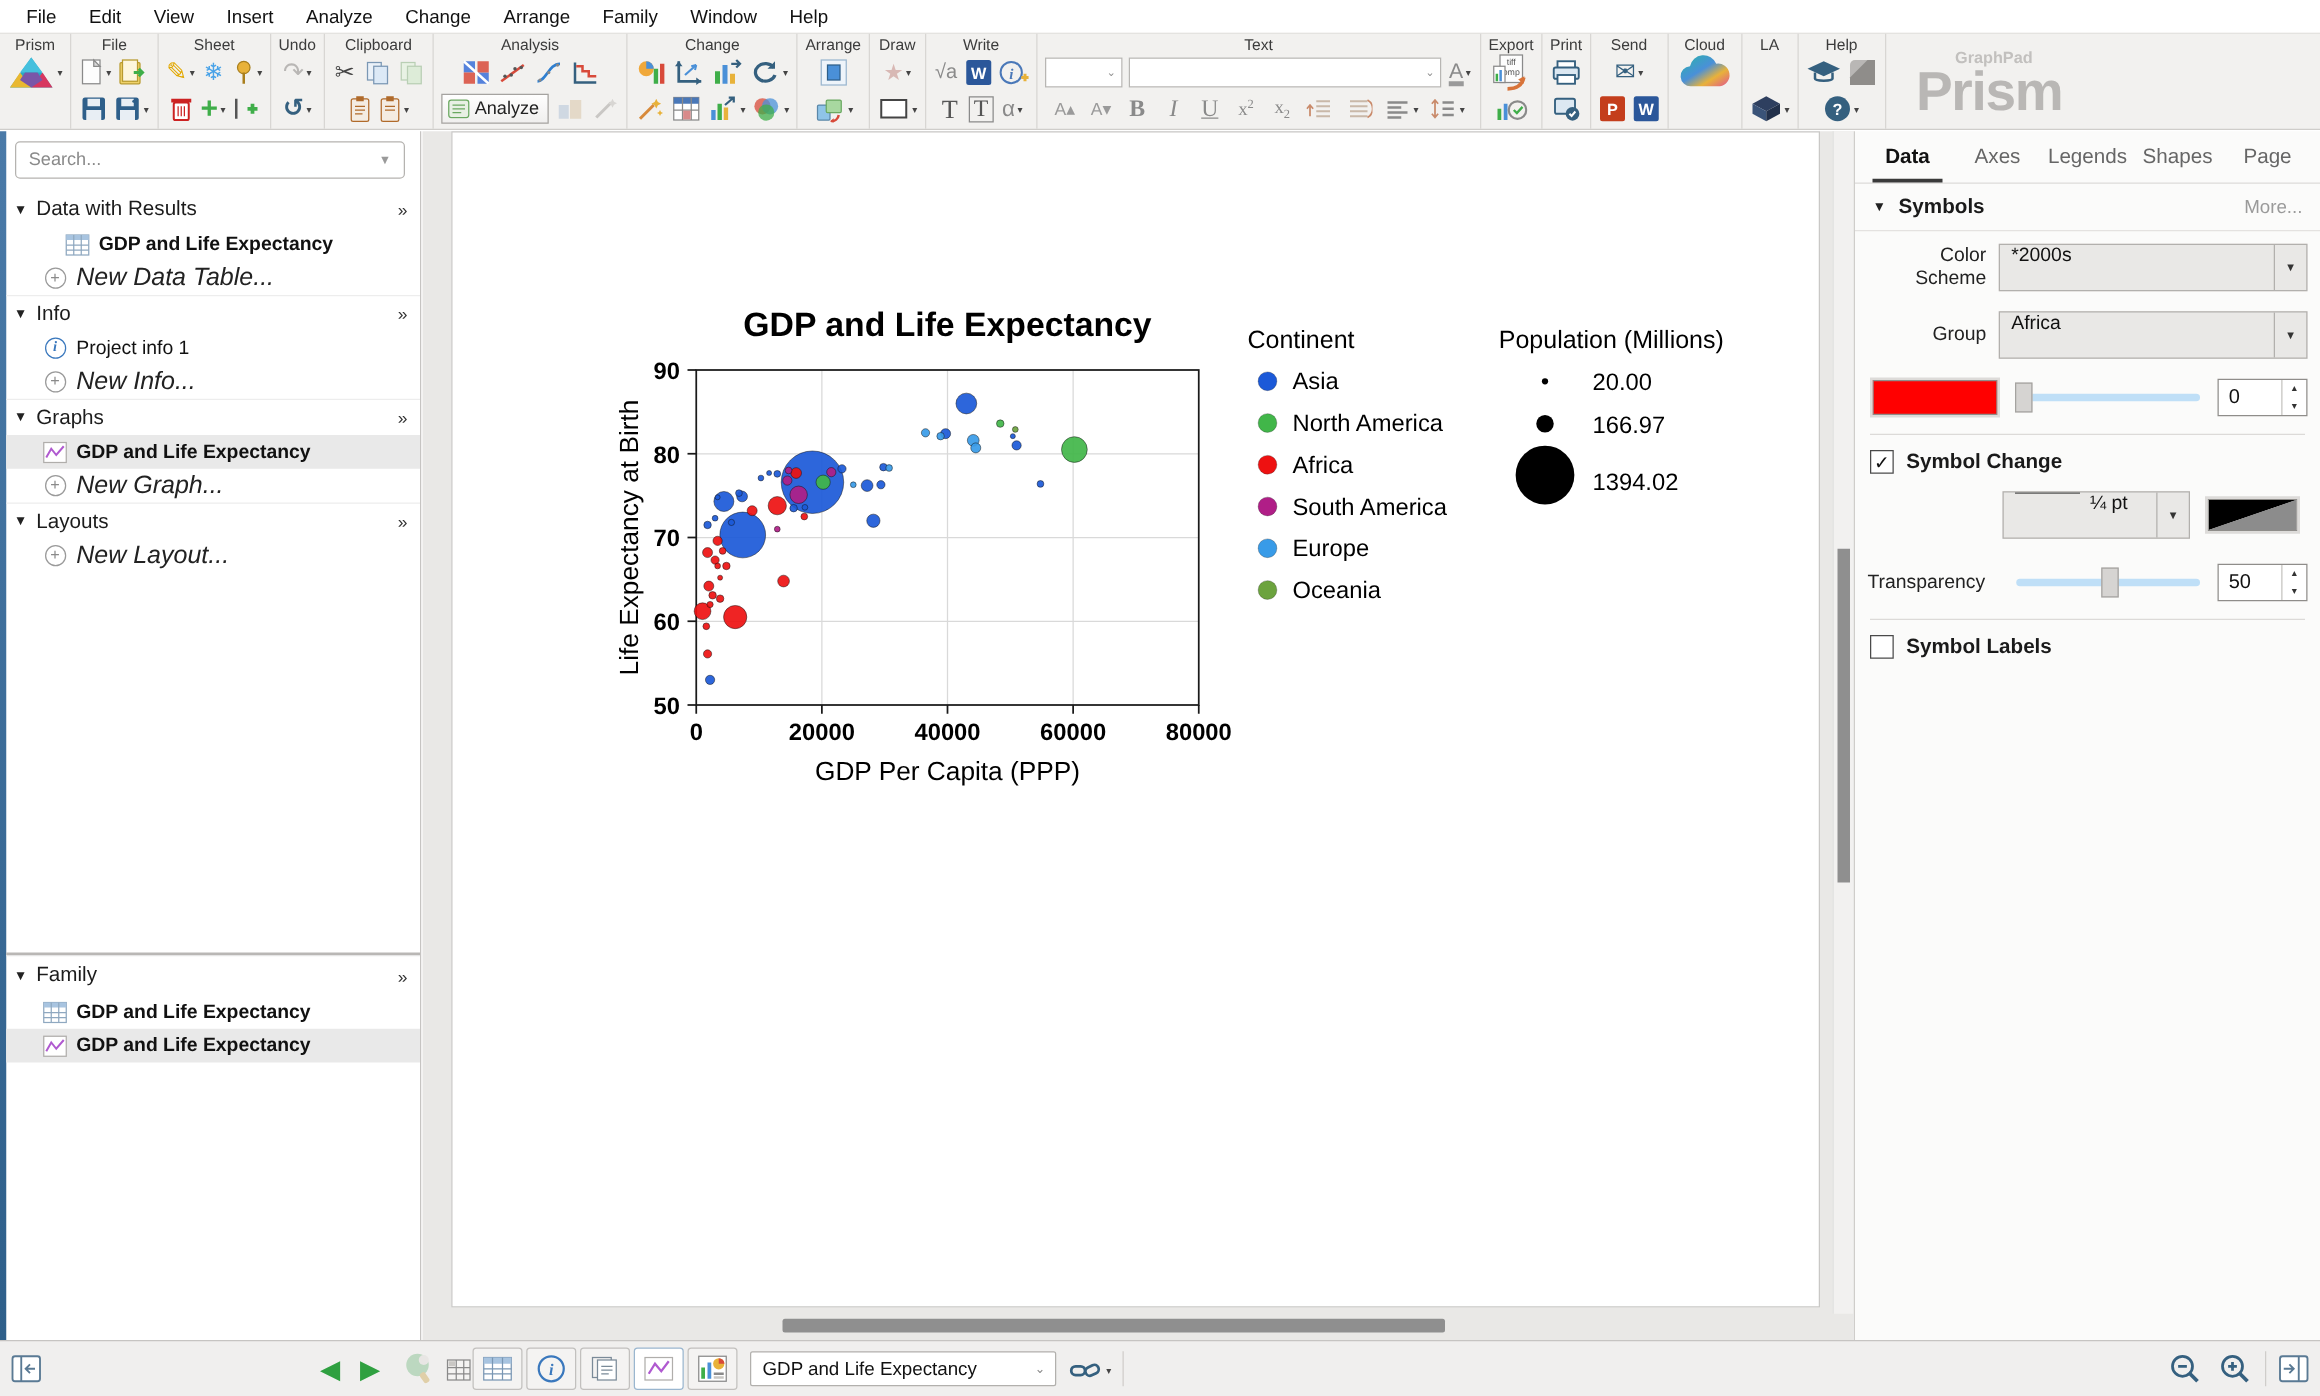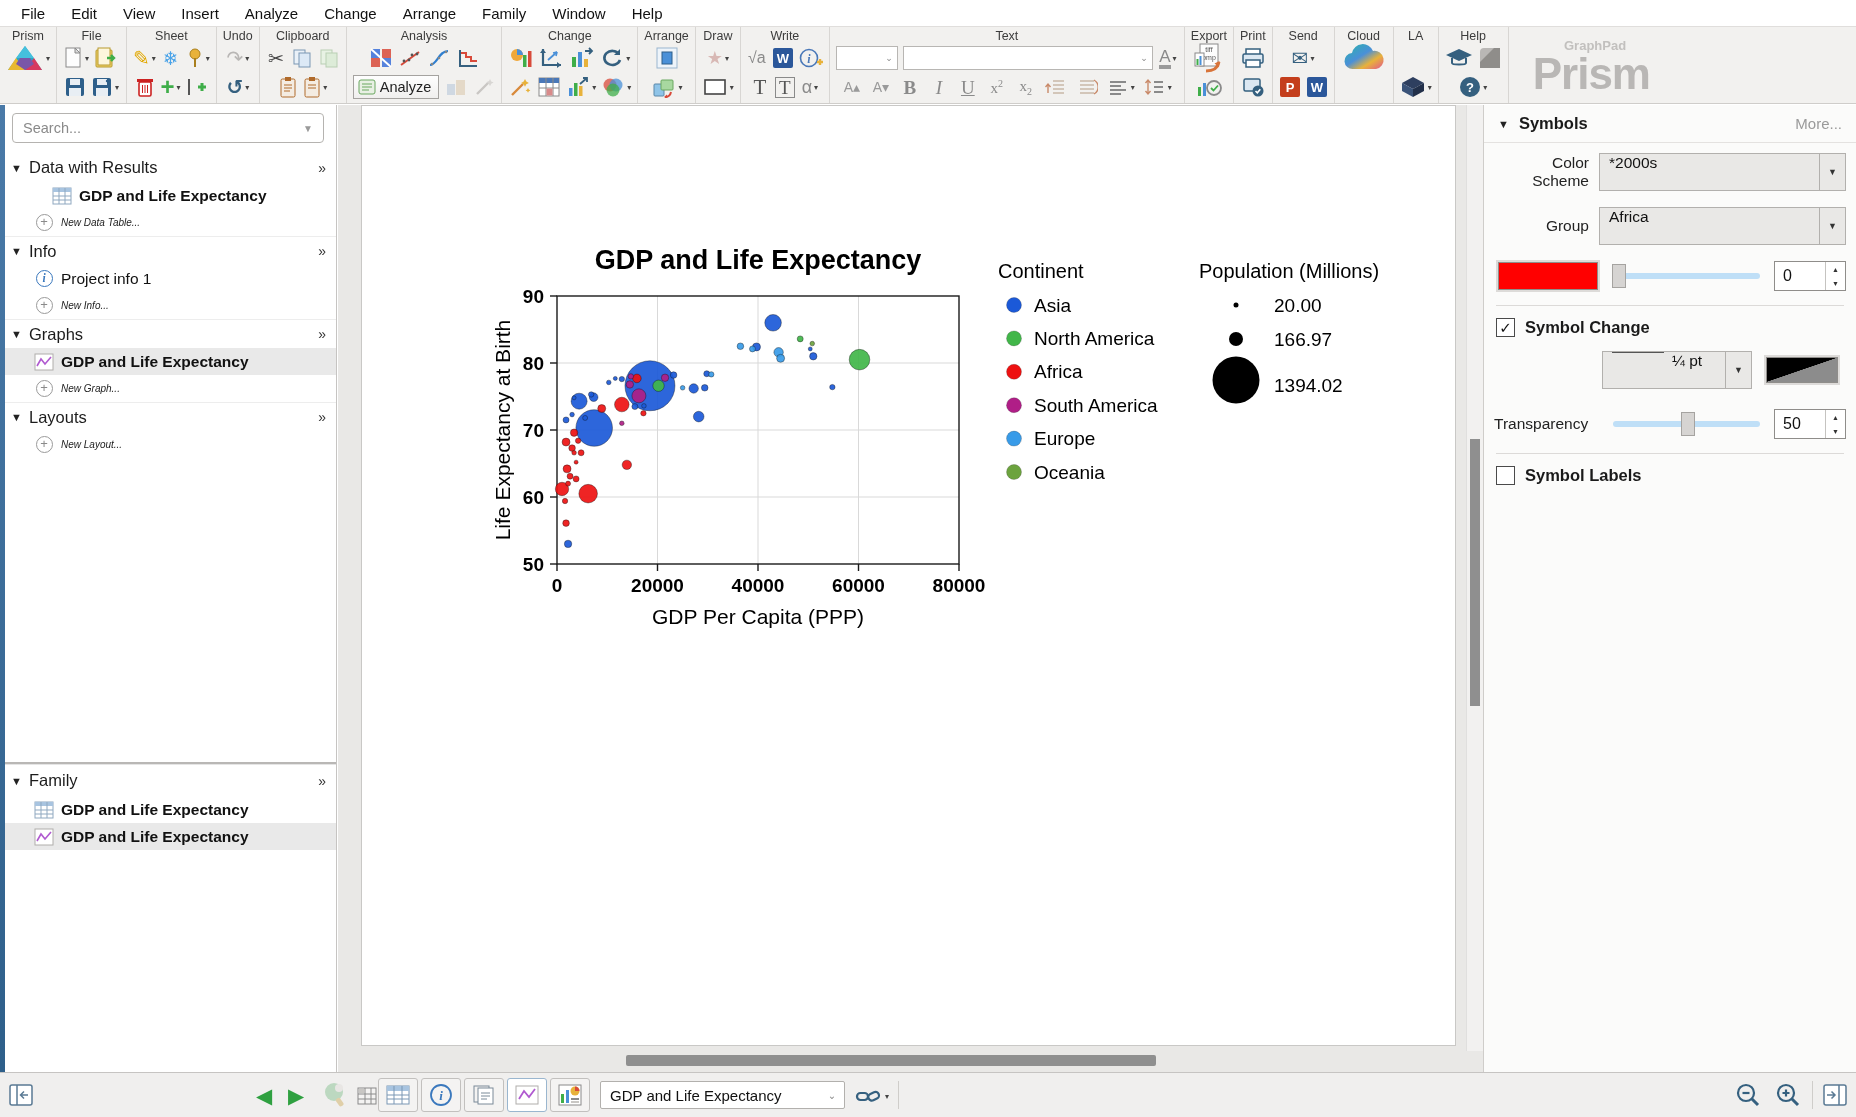--- a/index.html
+++ b/index.html
@@ -38,21 +38,21 @@
   .tree-header:first-child { border-top:none; }
   .tree-header .chev { font-size:11px; color:#222; width:18px; }
   .tree-header .hlabel { font-size:16.5px; color:#1c1c1c; flex:1; }
   .tree-header .more { color:#333; font-size:14px; }
   .tree-item { display:flex; align-items:center; height:27px; padding-left:28px; cursor:pointer; }
   .tree-item.indent2 { padding-left:46px; }
   .tree-item.selected { background:#e9e9e9; }
   .tree-item .ticon { width:22px; display:inline-flex; justify-content:center; margin-right:6px; flex:none; }
   .tree-item .tlabel { font-size:15.5px; color:#111; white-space:nowrap; }
   .tree-item .tlabel.bold { font-weight:bold; }
-  .tree-item .tlabel.italic { font-style:italic; color:#222; font-size:10px; }
+  .tree-item .tlabel.italic { font-style:italic; color:#222; font-size:20px; }
   #family-panel { position:absolute; left:5px; right:0; top:657px; border-top:2px solid #b9b7b5; }
   #family-panel .tree-header { border-top:1px solid #e5e5e5; height:32px; }
   .icon-plus-circle { width:17px; height:17px; border:1.2px solid #9a9a9a; border-radius:50%; color:#8a8a8a; font-size:13px; line-height:14px; text-align:center; }
   .icon-info-circle { width:17px; height:17px; border:1.4px solid #3a78bd; border-radius:50%; color:#3a78bd; font-size:11.5px; font-weight:bold; font-style:italic; line-height:14px; text-align:center; font-family:"Liberation Serif",serif; }
 
   
   #canvas { position:absolute; left:338px; top:105px; right:373px; bottom:45px; background:#e9e8e6; }
   #page { position:absolute; left:23px; top:0px; width:1095px; height:941px; background:#fff; border:1px solid #c9c8c6; }
   #vscroll { position:absolute; right:0; top:0; bottom:21px; width:17px; background:#f2f1f0; border-left:1px solid #e0dfde; }
   #vscroll .thumb { position:absolute; left:3px; width:10px; top:334px; height:267px; background:#8f8f8f; }
@@ -930,20 +930,27 @@
       </svg></div>
   <div id="vscroll">
       <div class="thumb"></div>
     </div>
   <div id="hscroll">
       <div class="thumb"></div>
     </div>
 </div>
 
 <div id="rightpanel">
+  <div id="rp-tabs">
+      <div class="rp-tab active">Data</div>
+      <div class="rp-tab">Axes</div>
+      <div class="rp-tab">Legends</div>
+      <div class="rp-tab">Shapes</div>
+      <div class="rp-tab">Page</div>
+    </div>
 
   <div id="rp-symbols-hdr">
     <span class="tri">▼</span>
     <span class="t">Symbols</span>
     <span class="more">More...</span>
   </div>
 
 
   <div class="rp-row">
     <div class="rp-lab">Color Scheme</div>

